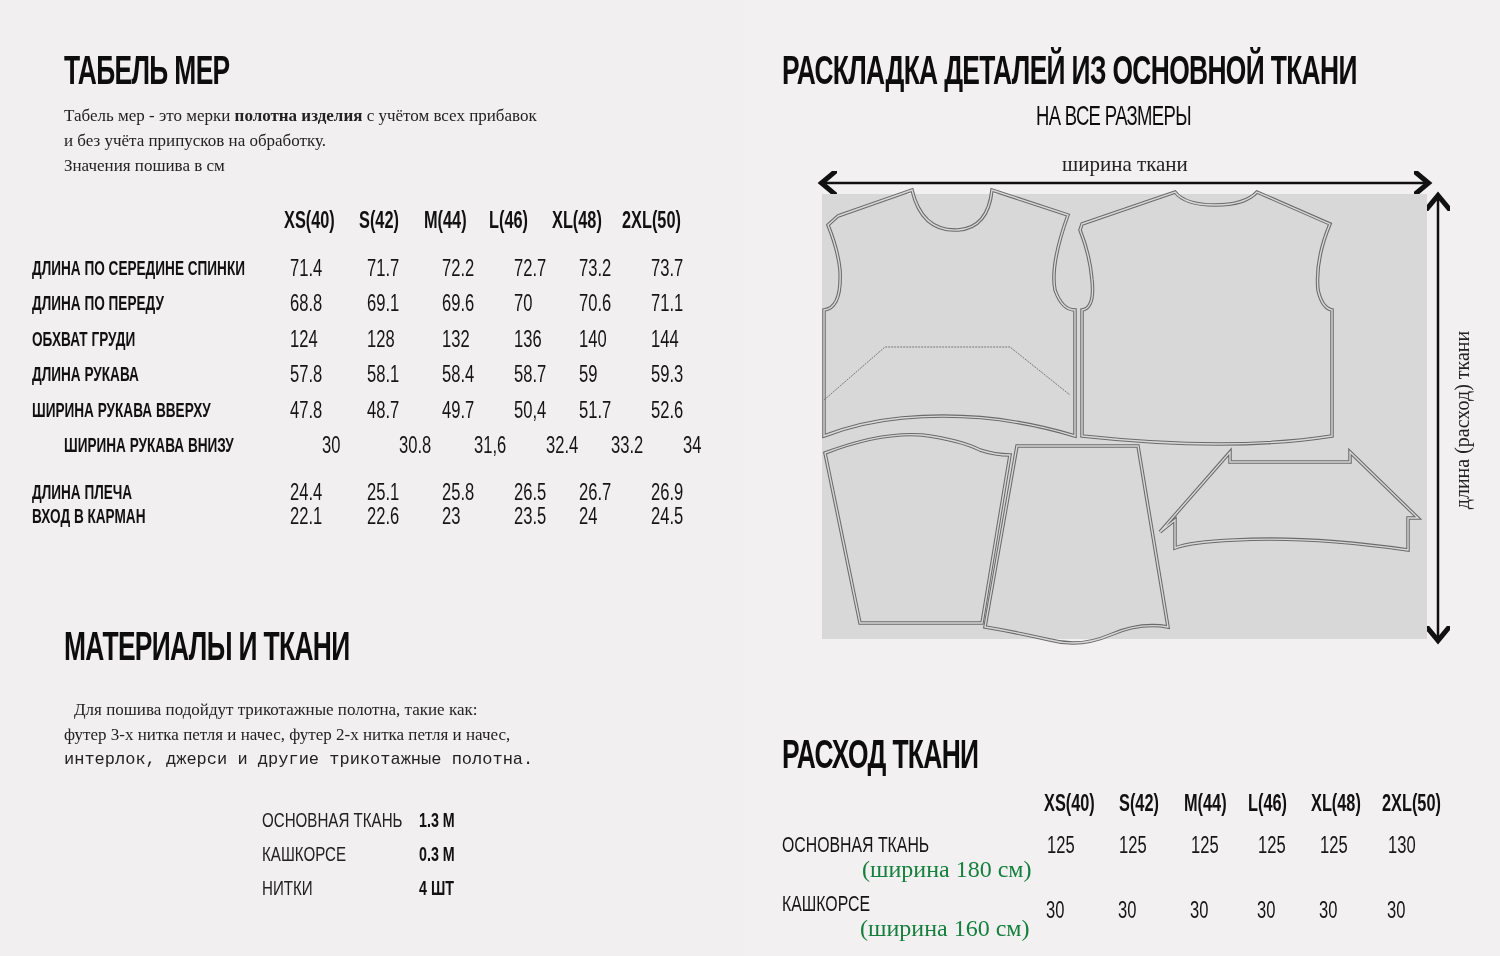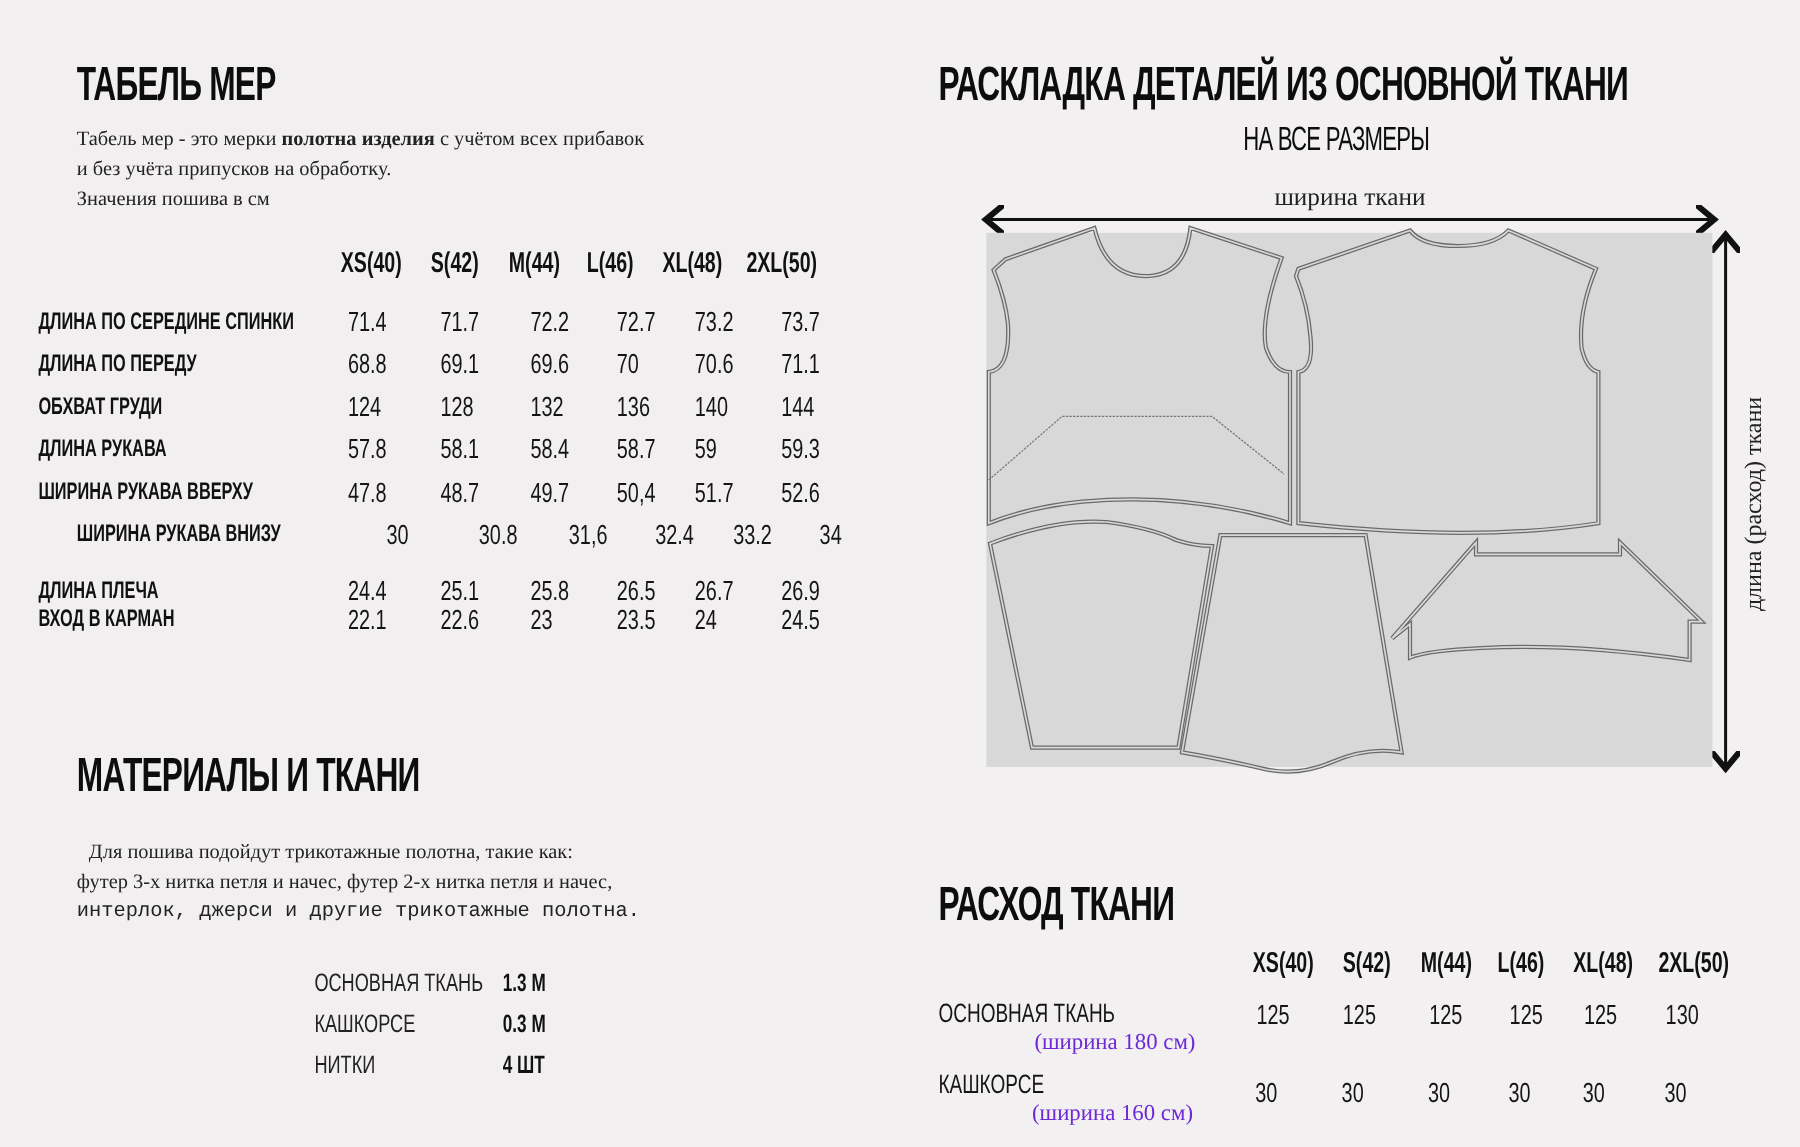--- a/index.html
+++ b/index.html
@@ -81,21 +81,21 @@
       position: absolute; left: 1462px; top: 420px;
       font-size: 20px; color: #222; font-family: "Liberation Serif", serif;
       transform: translate(-50%, -50%) rotate(-90deg);
       white-space: nowrap;
     }
 
     
     .ctable { position: absolute; left: 782px; top: 788px; }
     .chead { position: absolute; top: 0; font-size: 24px; line-height: 30px; color: #111; }
     .clabel { position: absolute; left: 0; font-size: 22px; line-height: 30px; color: #151515; }
-    .csub { position: absolute; font-family: "Liberation Serif", serif; font-size: 19px; line-height: 26px; color: #6d28d9; white-space: nowrap; }
+    .csub { position: absolute; font-family: "Liberation Serif", serif; font-size: 24px; line-height: 26px; color: #15803d; white-space: nowrap; }
     .cval { position: absolute; font-size: 23px; line-height: 30px; color: #151515; }
   </style>
 </head>
 <body>
 
 <div class="half-right"></div>
 
 <div class="heading h-big" style="left:64px; top:48px;">ТАБЕЛЬ МЕР</div>
 
 <div class="serif-text" style="left:64px; top:103px;">

